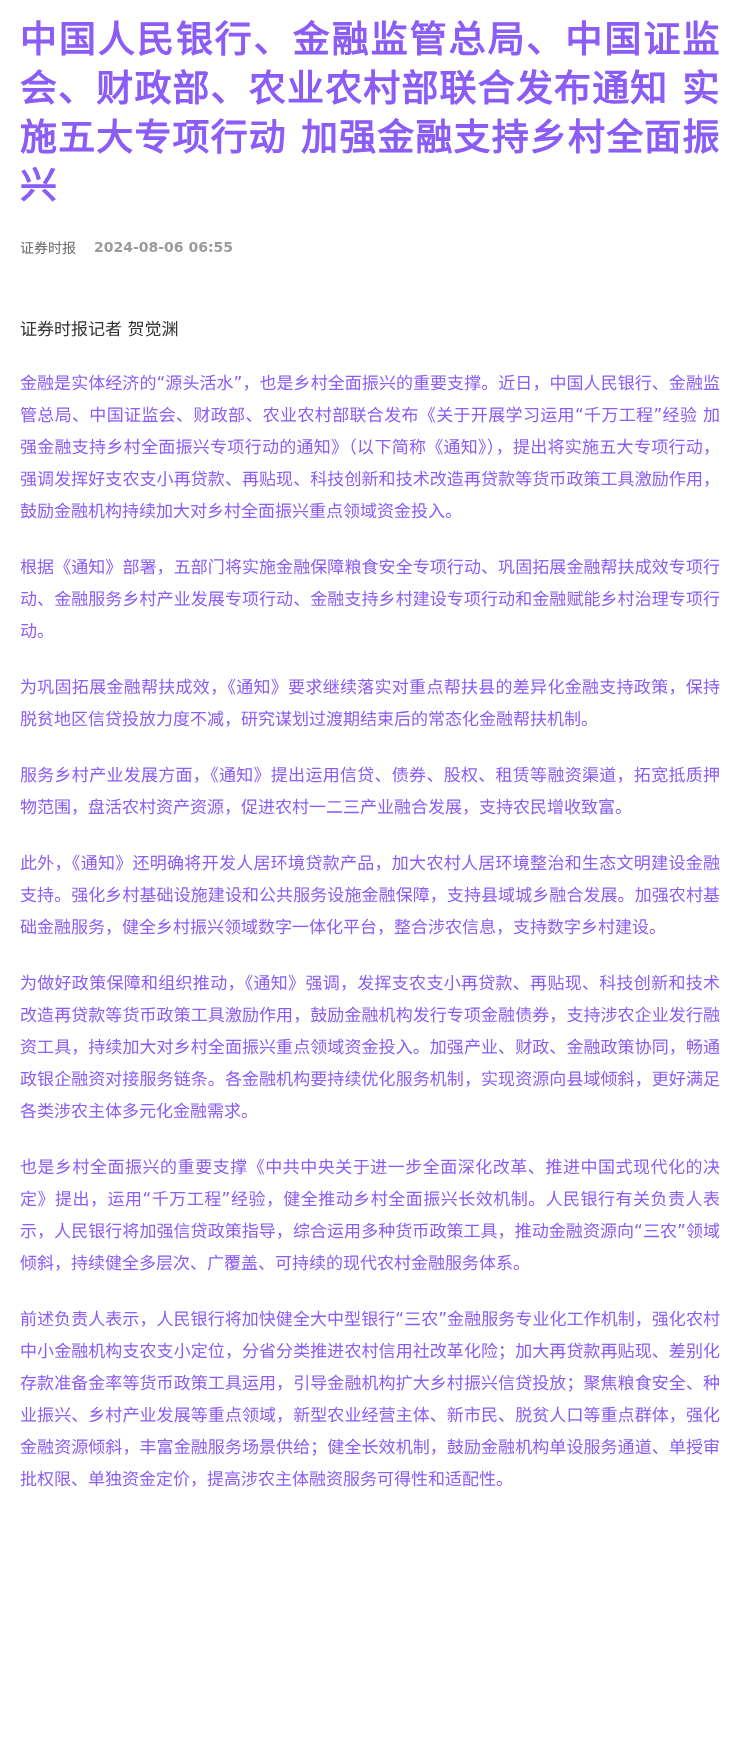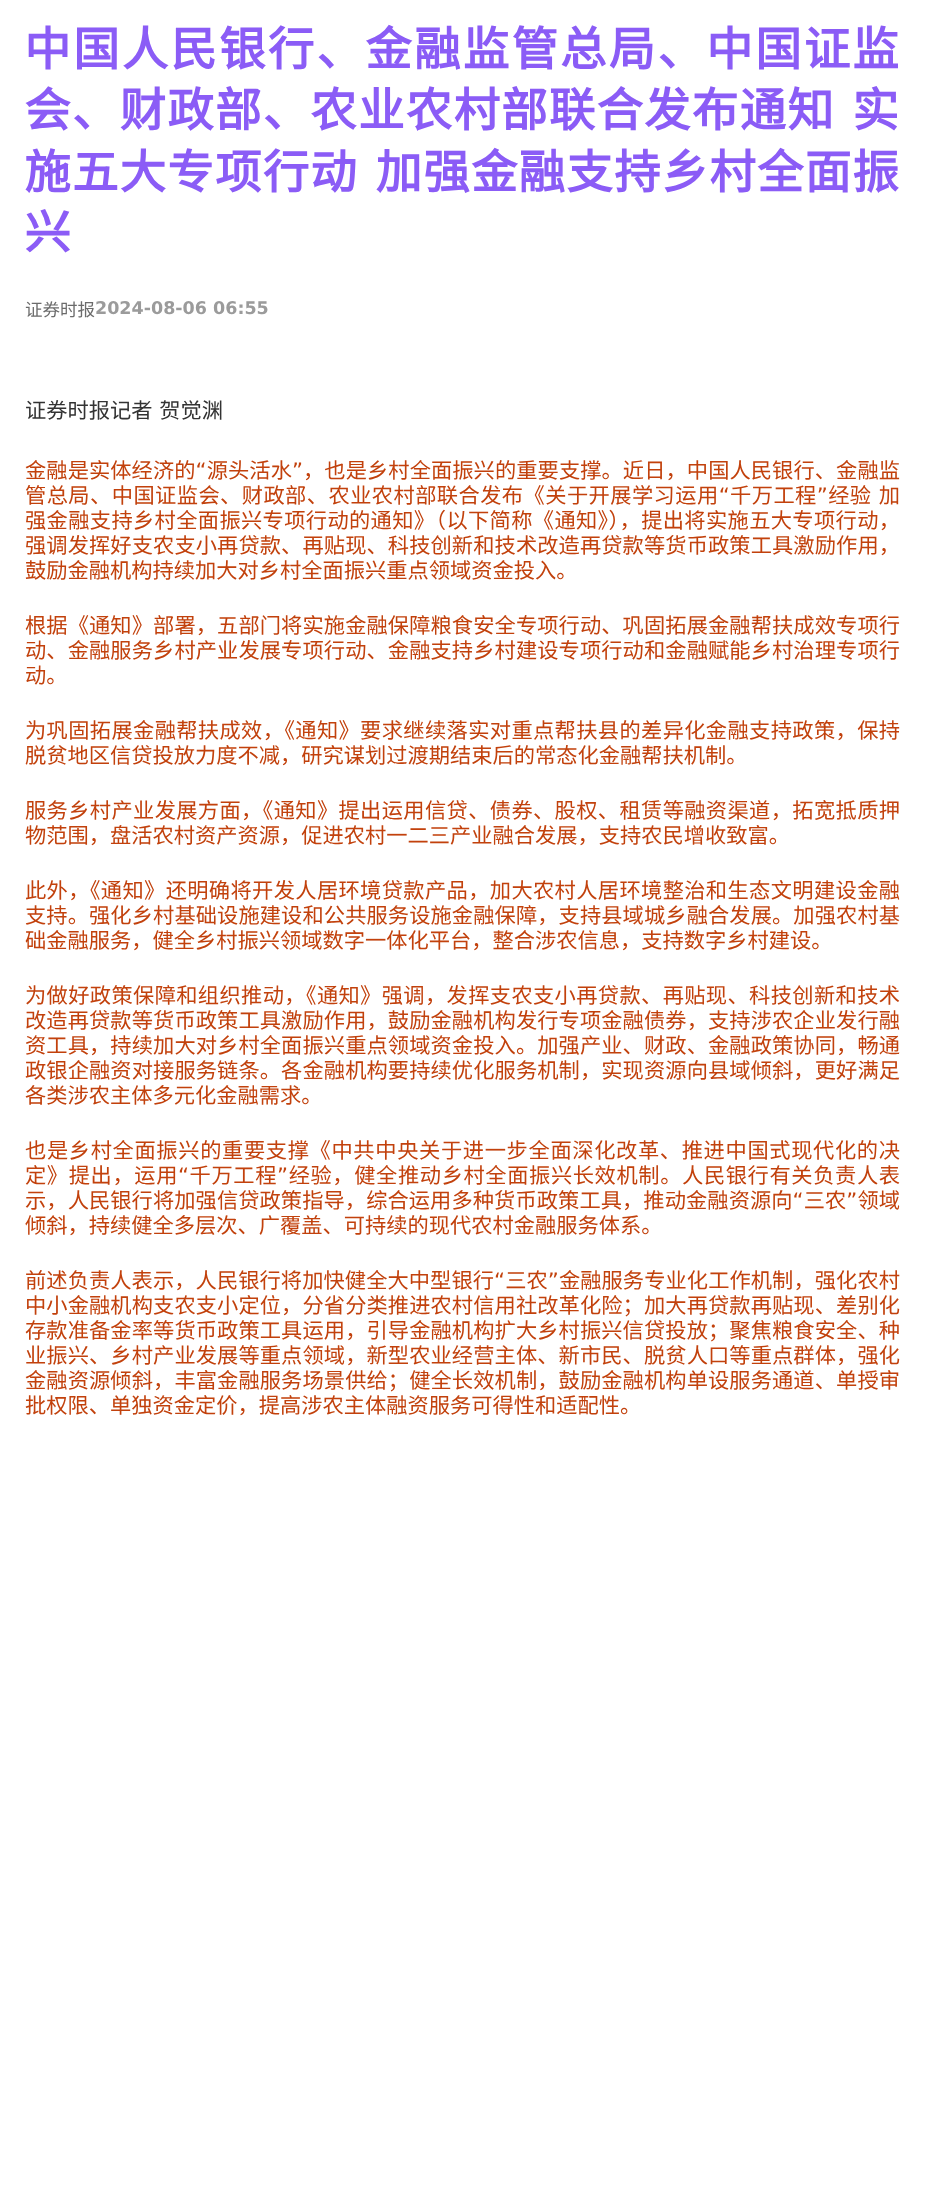--- a/index.html
+++ b/index.html
@@ -18,39 +18,40 @@
     font-size: 37px;
     line-height: 1.32;
     font-weight: 800;
     color: #8b5cf6;
     letter-spacing: 0.5px;
     text-align: justify;
   }
   .meta-row {
     display: flex;
     align-items: center;
+    gap: 18px;
     margin-top: 26px;
     font-size: 14px;
     text-align: right;
   }
   .meta-source { color: #6b6b6b; cursor: pointer; }
   .meta-time { color: #9b9b9b; font-weight: bold; }
   .byline {
     margin-top: 56px;
     font-size: 17px;
     color: #333333;
     line-height: 32px;
   }
   .article-body {
     margin-top: 22px;
   }
   .article-body p {
     font-size: 17px;
-    line-height: 20px;
-    color: #c2410c;
+    line-height: 32px;
+    color: #8b5cf6;
     text-align: justify;
     margin-bottom: 24px;
     word-break: break-all;
   }
   .article-body p:last-child { margin-bottom: 0; }
 </style>
 </head>
 <body>
 
 <div class="page">

